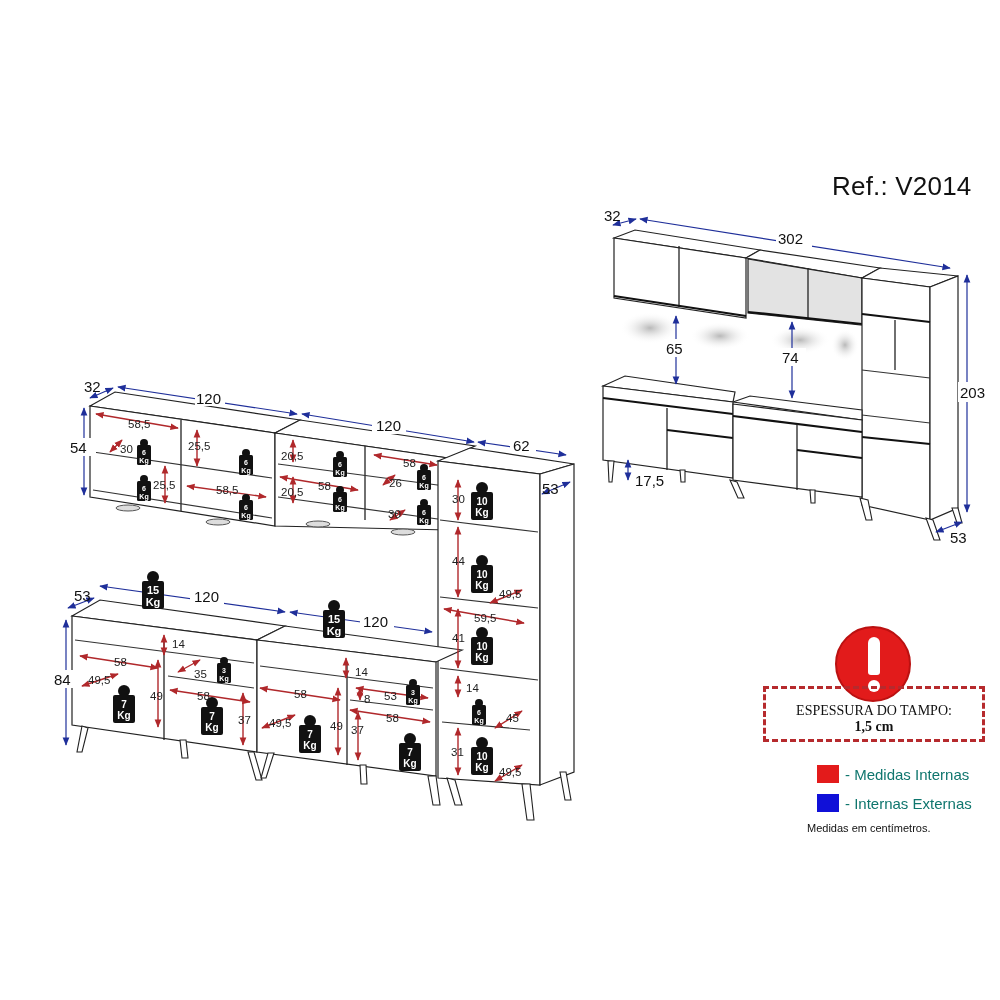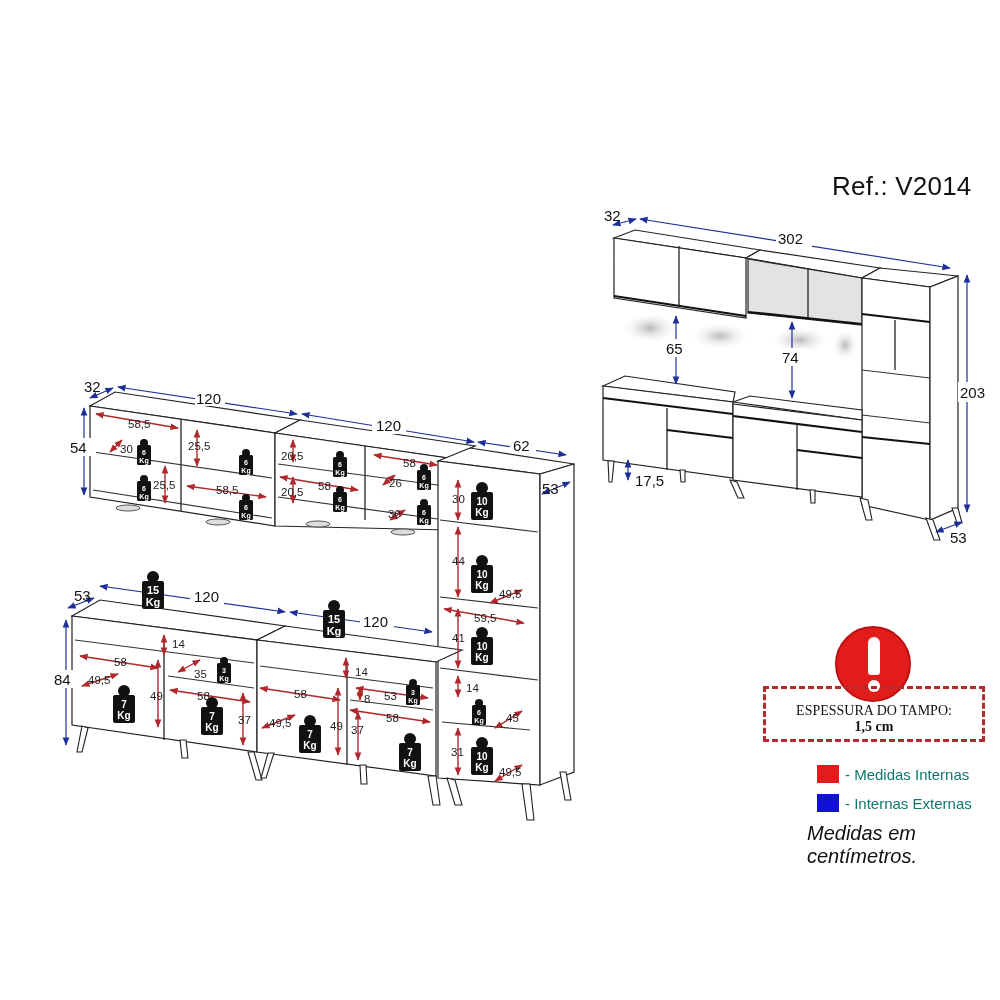--- a/index.html
+++ b/index.html
@@ -19,21 +19,21 @@
   .w-txt { font-family: "Liberation Sans", sans-serif; font-weight: bold; fill: #fff; text-anchor: middle; }
   .ref { position: absolute; left: 832px; top: 171px; font-size: 26px; font-weight: normal; color: #111; letter-spacing: 0.2px; }
   .warn-box { position: absolute; left: 763px; top: 686px; width: 222px; height: 56px; border: 3px dashed #b62a2d; box-sizing: border-box; text-align: center; font-family: Liberation Serif, serif; }
   .warn-title { font-size: 14px; color: #111; margin-top: 14px; line-height: 16px; }
   .warn-value { font-size: 14px; font-weight: bold; color: #111; line-height: 16px; }
   .warn-icon { position: absolute; left: 835px; top: 626px; width: 76px; height: 76px; border-radius: 50%; background: #e21b1b; border: 2px solid #b11; box-sizing: border-box; }
   .warn-icon .bar { position: absolute; left: 31px; top: 9px; width: 12px; height: 38px; background: #fff; border-radius: 6px 6px 3px 3px; }
   .warn-icon .dot { position: absolute; left: 31px; top: 52px; width: 12px; height: 12px; background: #fff; border-radius: 50%; }
   .legend-row { position: absolute; left: 817px; height: 20px; display: flex; align-items: flex-end; font-size: 15px; color: #0f766e; }
   .swatch { width: 22px; height: 18px; margin-right: 6px; }
-  .note { position: absolute; left: 807px; top: 822px; font-size: 20px; color: #111; font-style: italic; }
+  .note { position: absolute; left: 807px; top: 822px; font-size: 11px; color: #111; }
 </style>
 </head>
 <body>
 
 <div class="ref">Ref.: V2014</div>
 
 <svg width="1000" height="1000" viewBox="0 0 1000 1000">
   <defs>
     <marker id="ab" viewBox="0 0 10 10" refX="9" refY="5" markerWidth="7" markerHeight="7" orient="auto-start-reverse">
       <path d="M0,1 L10,5 L0,9 z" fill="#1f2f9a"></path>

